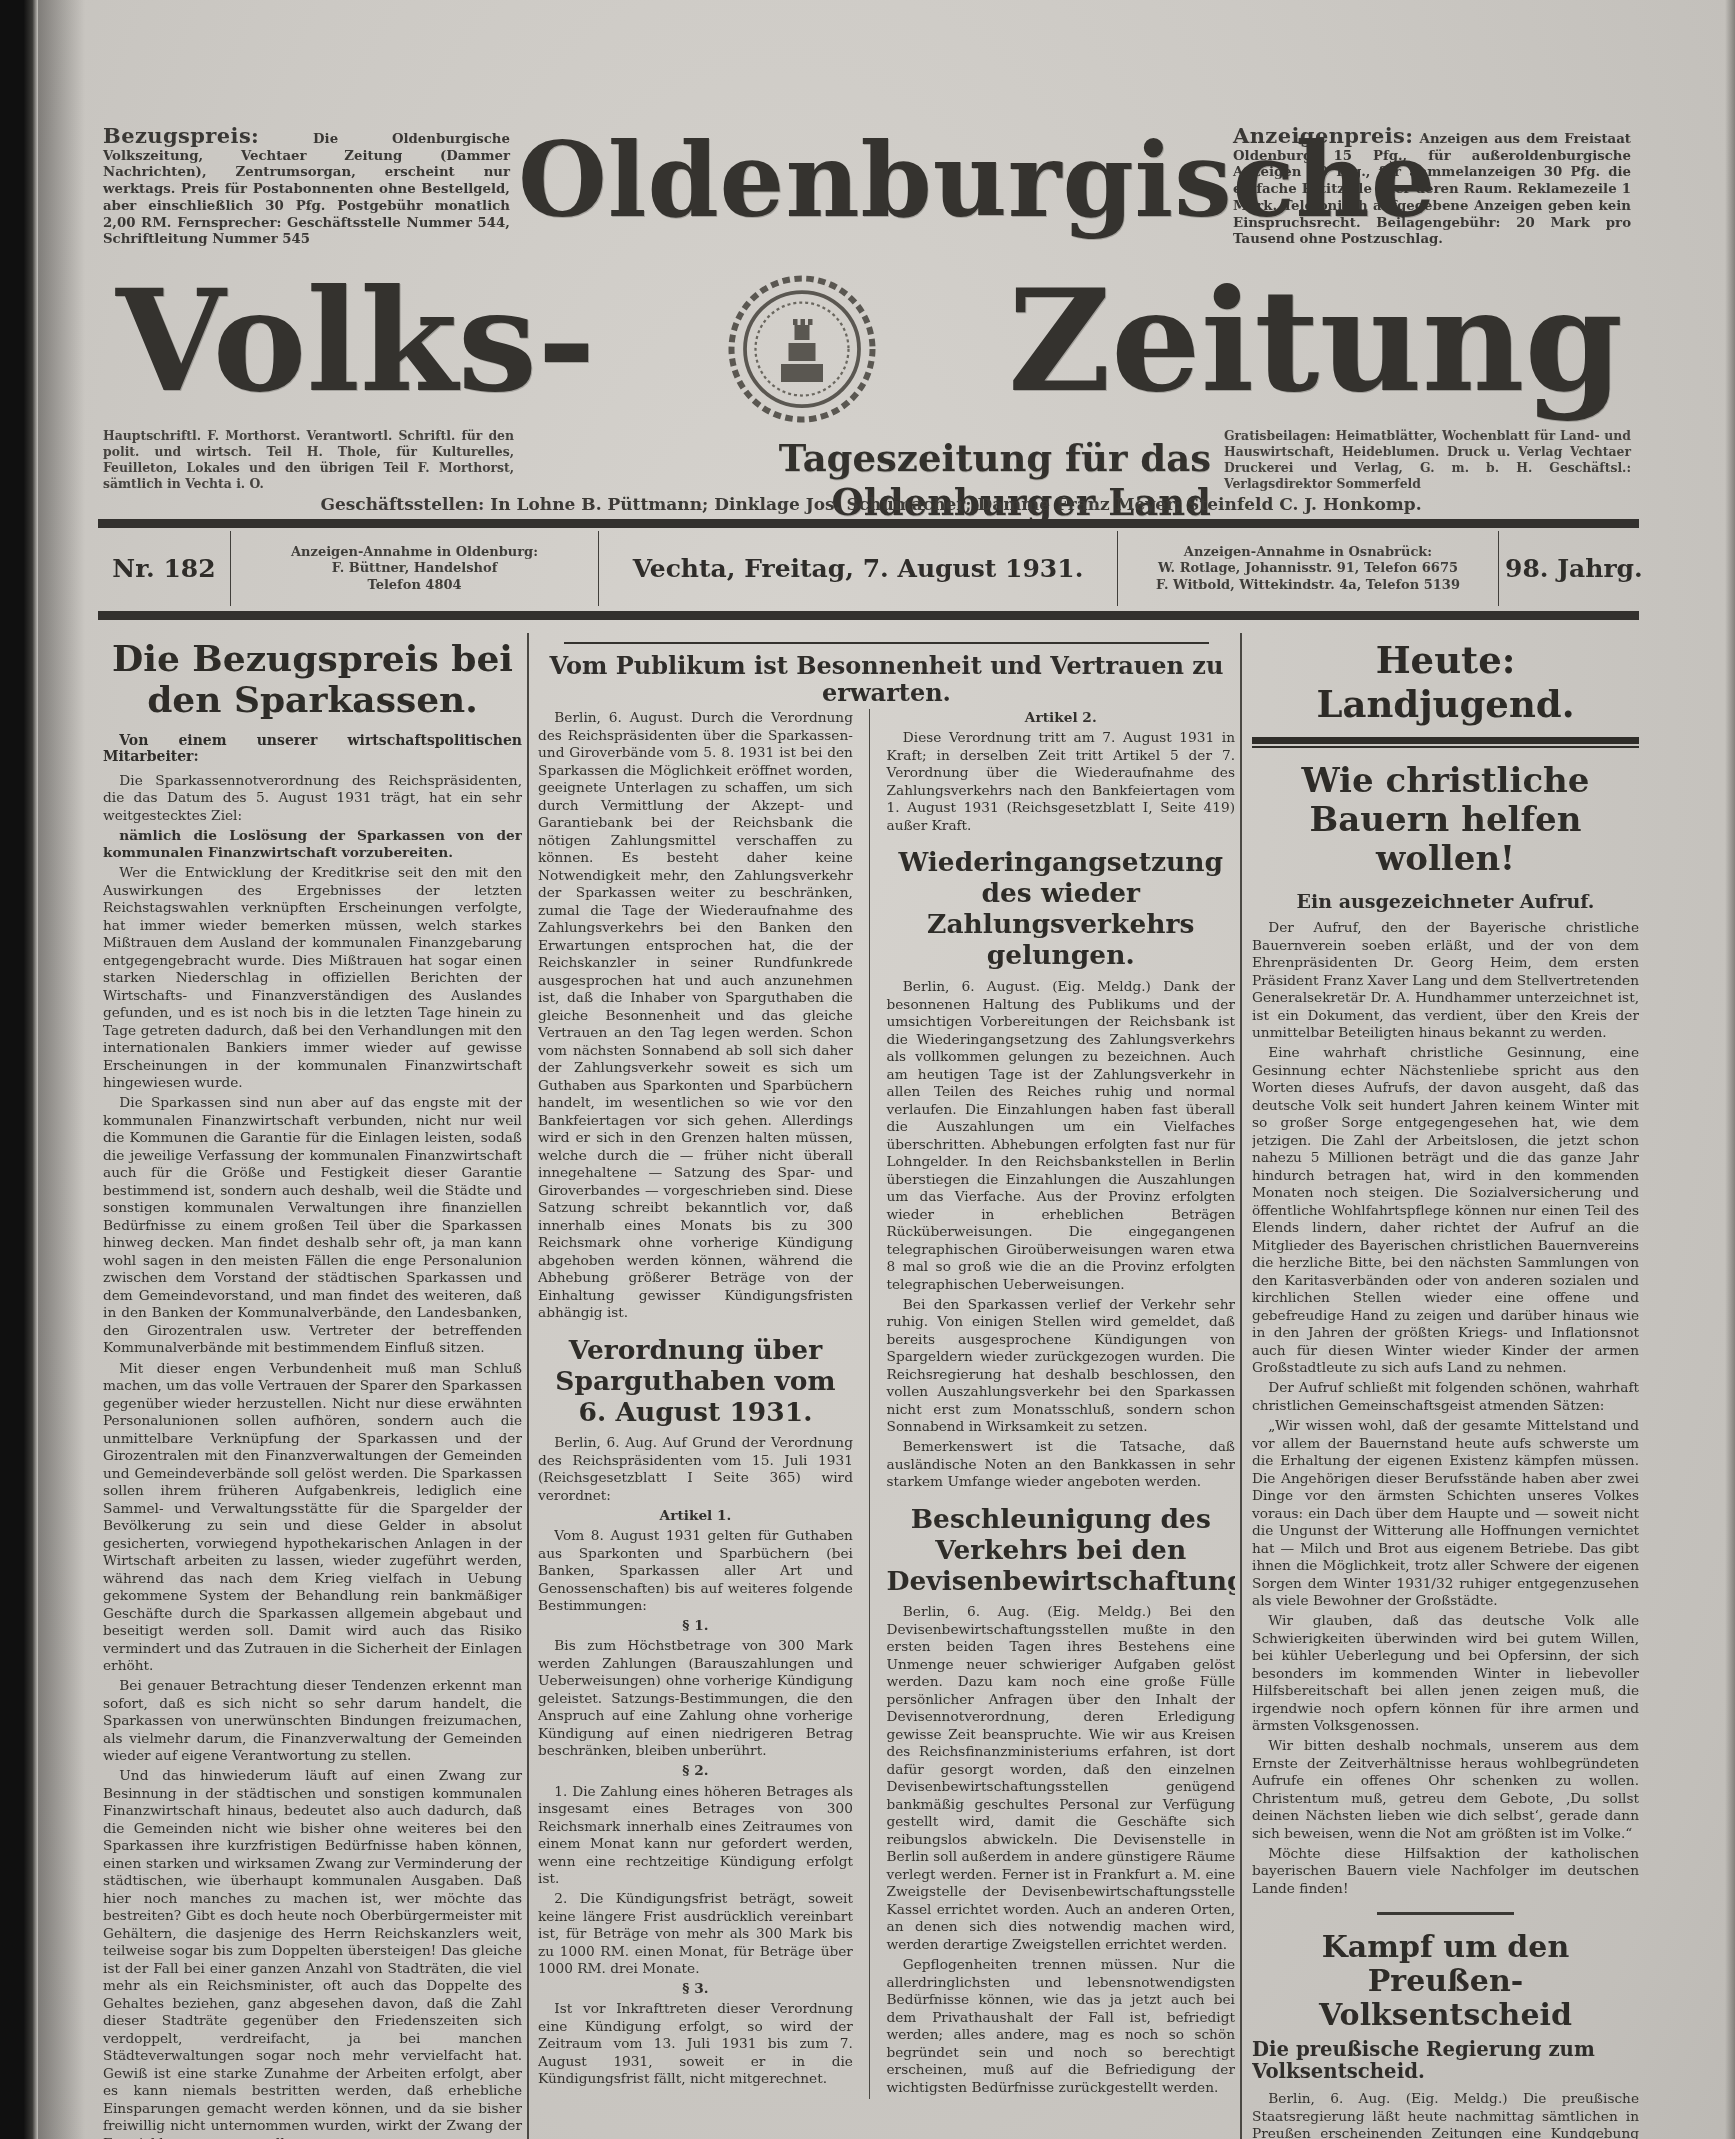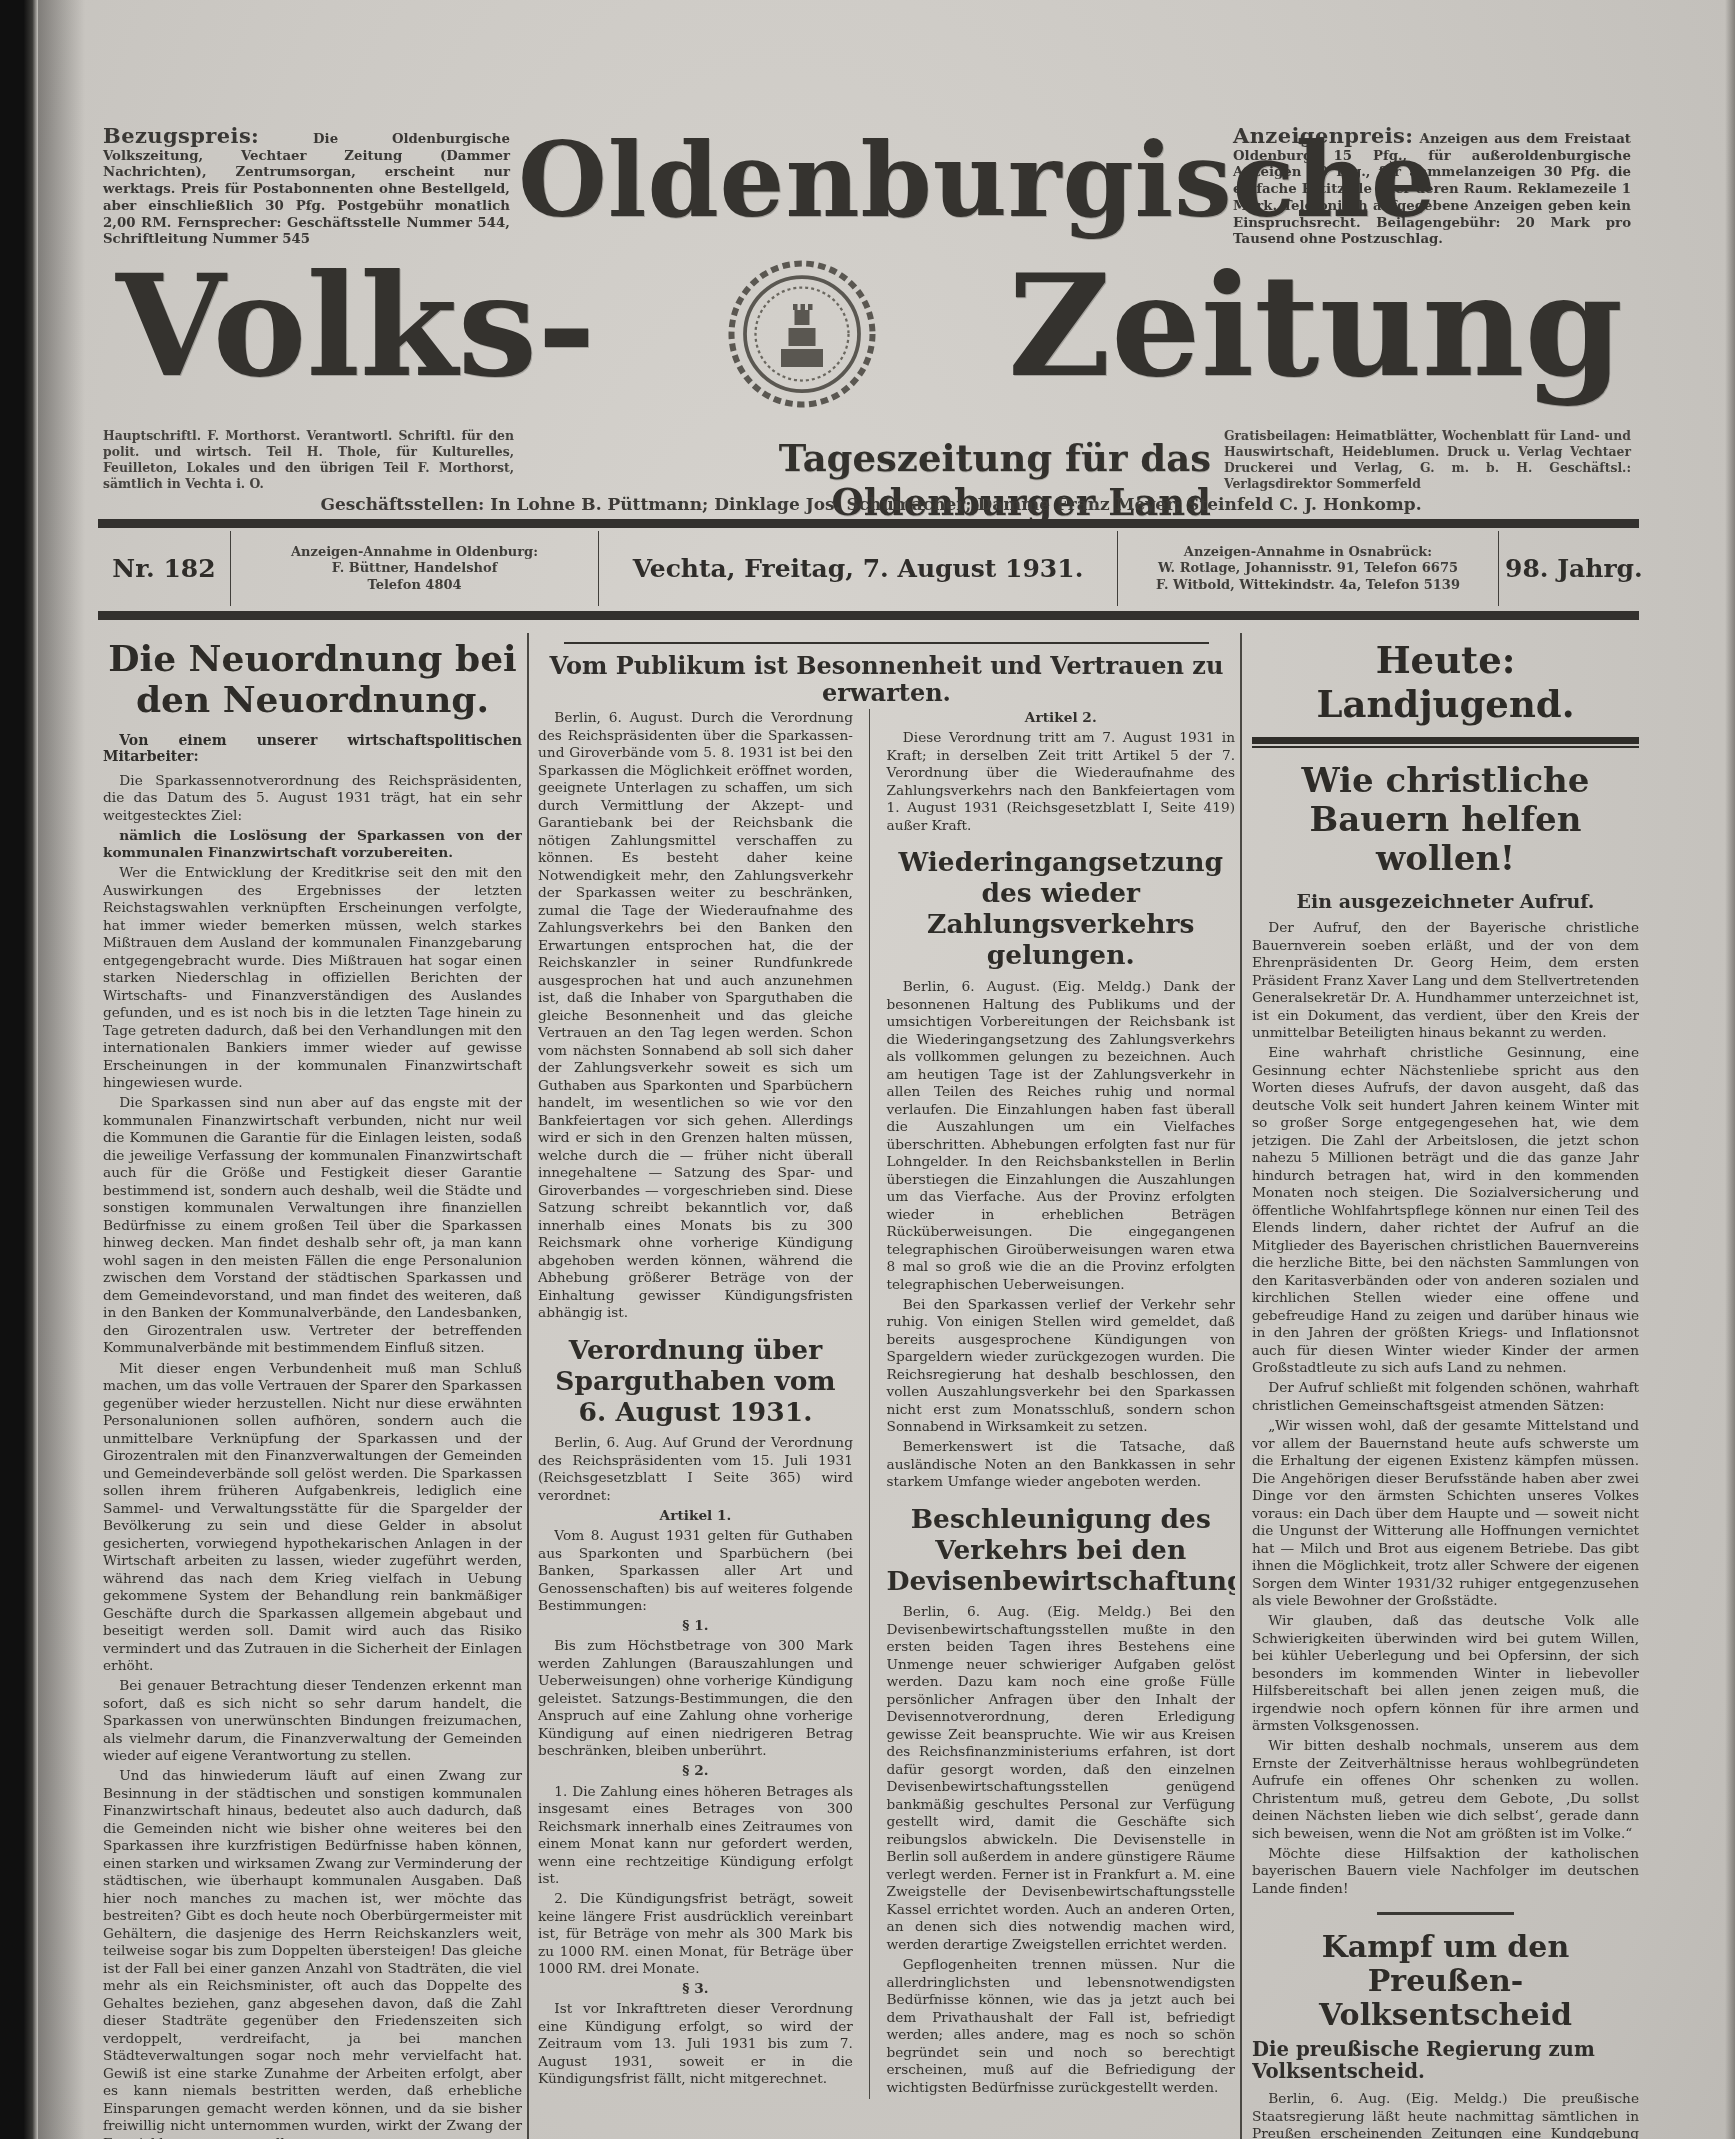--- a/index.html
+++ b/index.html
@@ -71,21 +71,21 @@
     <span>Die Oldenburgische Volkszeitung, Vechtaer Zeitung (Dammer Nachrichten), Zentrumsorgan, erscheint nur werktags. Preis für Postabonnenten ohne Bestellgeld, aber einschließlich 30 Pfg. Postgebühr monatlich 2,00 RM. Fernsprecher: Geschäftsstelle Nummer 544, Schriftleitung Nummer 545</span>
   </div>
 
   <div class="blk small-print" style="left:1233px;top:128px;width:398px;">
     <span class="lbl">Anzeigenpreis:</span>
     <span>Anzeigen aus dem Freistaat Oldenburg 15 Pfg., für außeroldenburgische Anzeigen 20 Pfg., für Sammelanzeigen 30 Pfg. die einfache Petitzeile oder deren Raum. Reklamezeile 1 Mark. Telefonisch aufgegebene Anzeigen geben kein Einspruchsrecht. Beilagengebühr: 20 Mark pro Tausend ohne Postzuschlag.</span>
   </div>
 
   <div class="blk masthead1" style="left:518px;top:120px;width:706px;text-align:center;">Oldenburgische</div>
 
-  <div class="blk masthead2" style="left:116px;top:242px;width:1507px;gap:21px;">
+  <div class="blk masthead2" style="left:116px;top:257px;width:1507px;gap:21px;">
     <span class="word">Volks-</span>
     <svg class="seal" viewBox="0 0 100 100">
       <circle cx="50" cy="50" r="47" fill="none" stroke="#5a5751" stroke-width="4" stroke-dasharray="5 3"></circle>
       <circle cx="50" cy="50" r="38" fill="none" stroke="#5a5751" stroke-width="2.5"></circle>
       <circle cx="50" cy="50" r="31" fill="none" stroke="#6a675f" stroke-width="1.5" stroke-dasharray="2 2"></circle>
       <rect x="36" y="60" width="28" height="12" fill="#5a5751"></rect>
       <rect x="41" y="46" width="18" height="12" fill="#5a5751"></rect>
       <rect x="45" y="34" width="10" height="10" fill="#5a5751"></rect>
       <rect x="44" y="30" width="3" height="4" fill="#5a5751"></rect>
       <rect x="49" y="30" width="3" height="4" fill="#5a5751"></rect>
@@ -121,21 +121,21 @@
     <div class="dcell" style="width:128px;">
       <div class="big">98. Jahrg.</div>
     </div>
   </div>
   <div class="hrule" style="left:98px;top:611px;width:1541px;height:8.6px;"></div>
 
   <div class="vrule" style="left:527px;top:633px;height:1746px;"></div>
   <div class="vrule" style="left:1240px;top:633px;height:1746px;"></div>
 
   <div class="col" style="left:103px;top:638px;width:419px;max-height:1742px;">
-    <h1 class="head-1">Die Neuordnung bei den Neuordnung.</h1>
+    <h1 class="head-1">Die Bezugspreis bei den Sparkassen.</h1>
     <p class="byline">Von einem unserer wirtschaftspolitischen Mitarbeiter:</p>
     <div>
         <p class="para">Die Sparkassennotverordnung des Reichspräsidenten, die das Datum des 5. August 1931 trägt, hat ein sehr weitgestecktes Ziel:</p>
         <p class="para bold">nämlich die Loslösung der Sparkassen von der kommunalen Finanzwirtschaft vorzubereiten.</p>
         <p class="para">Wer die Entwicklung der Kreditkrise seit den mit den Auswirkungen des Ergebnisses der letzten Reichstagswahlen verknüpften Erscheinungen verfolgte, hat immer wieder bemerken müssen, welch starkes Mißtrauen dem Ausland der kommunalen Finanzgebarung entgegengebracht wurde. Dies Mißtrauen hat sogar einen starken Niederschlag in offiziellen Berichten der Wirtschafts- und Finanzverständigen des Auslandes gefunden, und es ist noch bis in die letzten Tage hinein zu Tage getreten dadurch, daß bei den Verhandlungen mit den internationalen Bankiers immer wieder auf gewisse Erscheinungen in der kommunalen Finanzwirtschaft hingewiesen wurde.</p>
         <p class="para">Die Sparkassen sind nun aber auf das engste mit der kommunalen Finanzwirtschaft verbunden, nicht nur weil die Kommunen die Garantie für die Einlagen leisten, sodaß die jeweilige Verfassung der kommunalen Finanzwirtschaft auch für die Größe und Festigkeit dieser Garantie bestimmend ist, sondern auch deshalb, weil die Städte und sonstigen kommunalen Verwaltungen ihre finanziellen Bedürfnisse zu einem großen Teil über die Sparkassen hinweg decken. Man findet deshalb sehr oft, ja man kann wohl sagen in den meisten Fällen die enge Personalunion zwischen dem Vorstand der städtischen Sparkassen und dem Gemeindevorstand, und man findet des weiteren, daß in den Banken der Kommunalverbände, den Landesbanken, den Girozentralen usw. Vertreter der betreffenden Kommunalverbände mit bestimmendem Einfluß sitzen.</p>
         <p class="para">Mit dieser engen Verbundenheit muß man Schluß machen, um das volle Vertrauen der Sparer den Sparkassen gegenüber wieder herzustellen. Nicht nur diese erwähnten Personalunionen sollen aufhören, sondern auch die unmittelbare Verknüpfung der Sparkassen und der Girozentralen mit den Finanzverwaltungen der Gemeinden und Gemeindeverbände soll gelöst werden. Die Sparkassen sollen ihrem früheren Aufgabenkreis, lediglich eine Sammel- und Verwaltungsstätte für die Spargelder der Bevölkerung zu sein und diese Gelder in absolut gesicherten, vorwiegend hypothekarischen Anlagen in der Wirtschaft arbeiten zu lassen, wieder zugeführt werden, während das nach dem Krieg vielfach in Uebung gekommene System der Behandlung rein bankmäßiger Geschäfte durch die Sparkassen allgemein abgebaut und beseitigt werden soll. Damit wird auch das Risiko vermindert und das Zutrauen in die Sicherheit der Einlagen erhöht.</p>
         <p class="para">Bei genauer Betrachtung dieser Tendenzen erkennt man sofort, daß es sich nicht so sehr darum handelt, die Sparkassen von unerwünschten Bindungen freizumachen, als vielmehr darum, die Finanzverwaltung der Gemeinden wieder auf eigene Verantwortung zu stellen.</p>
         <p class="para">Und das hinwiederum läuft auf einen Zwang zur Besinnung in der städtischen und sonstigen kommunalen Finanzwirtschaft hinaus, bedeutet also auch dadurch, daß die Gemeinden nicht wie bisher ohne weiteres bei den Sparkassen ihre kurzfristigen Bedürfnisse haben können, einen starken und wirksamen Zwang zur Verminderung der städtischen, wie überhaupt kommunalen Ausgaben. Daß hier noch manches zu machen ist, wer möchte das bestreiten? Gibt es doch heute noch Oberbürgermeister mit Gehältern, die dasjenige des Herrn Reichskanzlers weit, teilweise sogar bis zum Doppelten übersteigen! Das gleiche ist der Fall bei einer ganzen Anzahl von Stadträten, die viel mehr als ein Reichsminister, oft auch das Doppelte des Gehaltes beziehen, ganz abgesehen davon, daß die Zahl dieser Stadträte gegenüber den Friedenszeiten sich verdoppelt, verdreifacht, ja bei manchen Städteverwaltungen sogar noch mehr vervielfacht hat. Gewiß ist eine starke Zunahme der Arbeiten erfolgt, aber es kann niemals bestritten werden, daß erhebliche Einsparungen gemacht werden können, und da sie bisher freiwillig nicht unternommen wurden, wirkt der Zwang der Entwicklung ganz von selbst.</p>
       </div>

